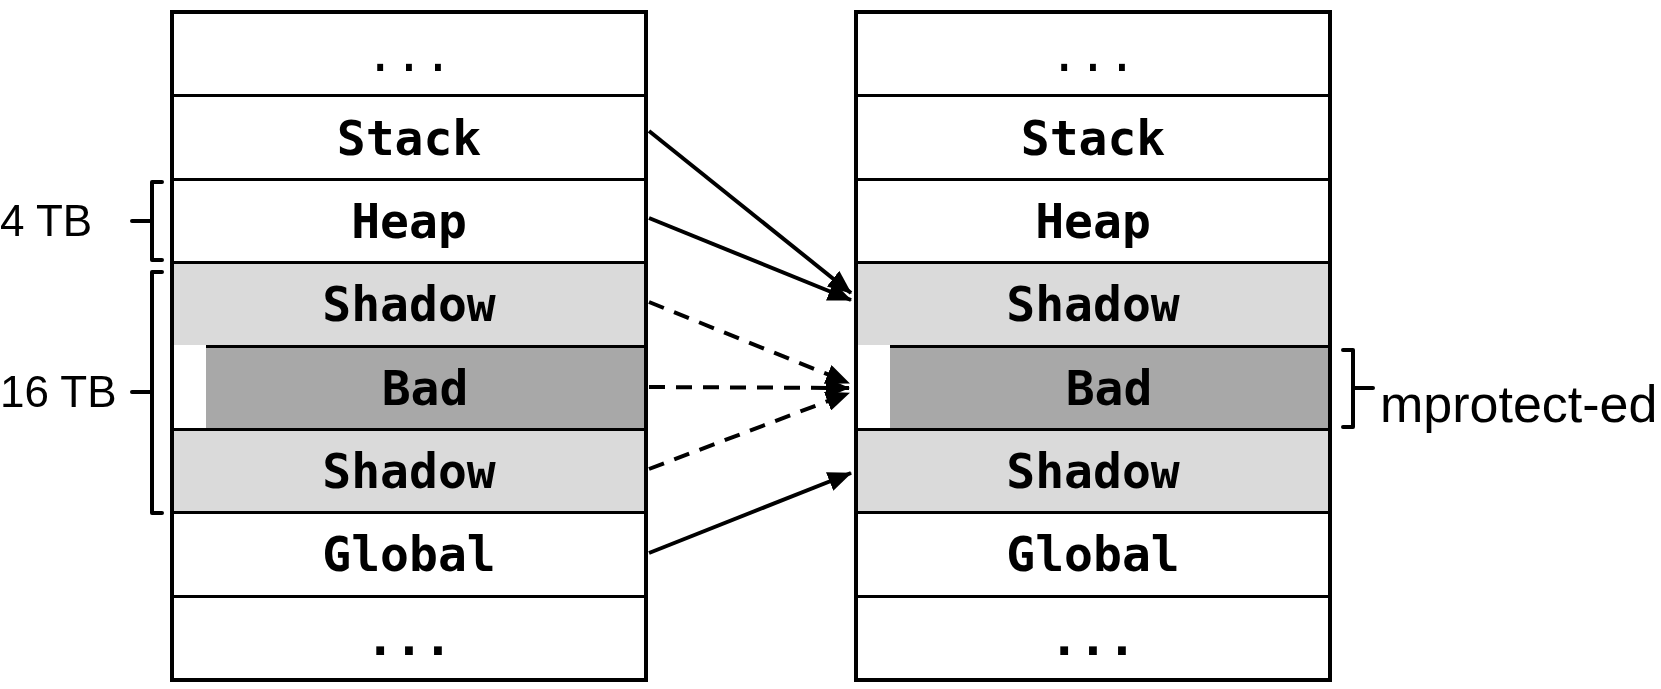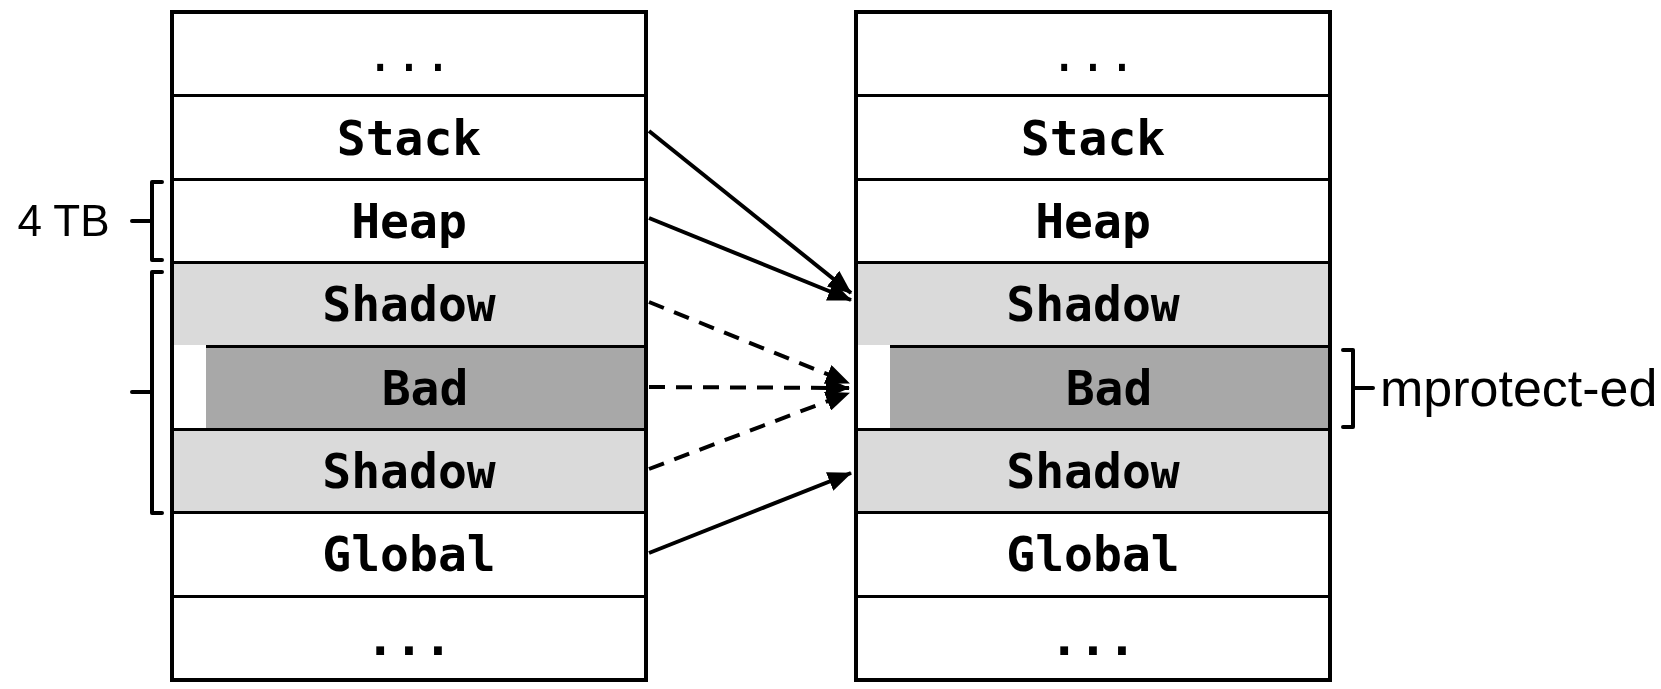--- a/index.html
+++ b/index.html
@@ -39,22 +39,22 @@
   .mem-row + .mem-row{border-top:3px solid var(--border);font-weight:bold;}
   .mem-row.shadow{background:var(--shadow-fill);}
   .mem-row.bad{background:var(--bad-fill);margin-left:32px;}
   .overlay{position:absolute;inset:0;pointer-events:none;}
   .side-label{
     position:absolute;
     font-family:"Liberation Sans",sans-serif;
     white-space:nowrap;
     transform:translateY(-50%);
   }
-  .size-label{left:0;width:127px;text-align:center;font-size:44px;}
-  .mprotect-label{left:1380px;font-size:52px;}
+  .size-label{left:0;width:127px;text-align:left;font-size:44px;}
+  .mprotect-label{left:1380px;font-size:52px;margin-top:16px;}
 </style>
 </head>
 <body>
 
 <div class="canvas">
 
   <div class="mem-column left">
     <div class="mem-row">...</div>
     <div class="mem-row">Stack</div>
     <div class="mem-row">Heap</div>
@@ -90,15 +90,16 @@
     <line x1="649" y1="469" x2="849" y2="393" stroke="#000000" stroke-width="4" stroke-dasharray="16 11" marker-end="url(#arrowhead)"></line>
     <line x1="649" y1="553" x2="851" y2="473" stroke="#000000" stroke-width="4" marker-end="url(#arrowhead)"></line>
 
     <path d="M162 182 H152 V260 H162 M132 221 H152" fill="none" stroke="#000000" stroke-width="4" stroke-linejoin="round" stroke-linecap="round"></path>
     <path d="M162 272 H152 V513 H162 M132 392 H152" fill="none" stroke="#000000" stroke-width="4" stroke-linejoin="round" stroke-linecap="round"></path>
 
     <path d="M1343 350 H1353 V427 H1343 M1353 388 H1373" fill="none" stroke="#000000" stroke-width="4" stroke-linejoin="round" stroke-linecap="round"></path>
   </svg>
 
   <div class="side-label size-label" style="top:221px;">4 TB</div>
+  <div class="side-label size-label" style="top:392px;">16 TB</div>
   <div class="side-label mprotect-label" style="top:388px;">mprotect-ed</div>
 
 </div>
 
 </body></html>

